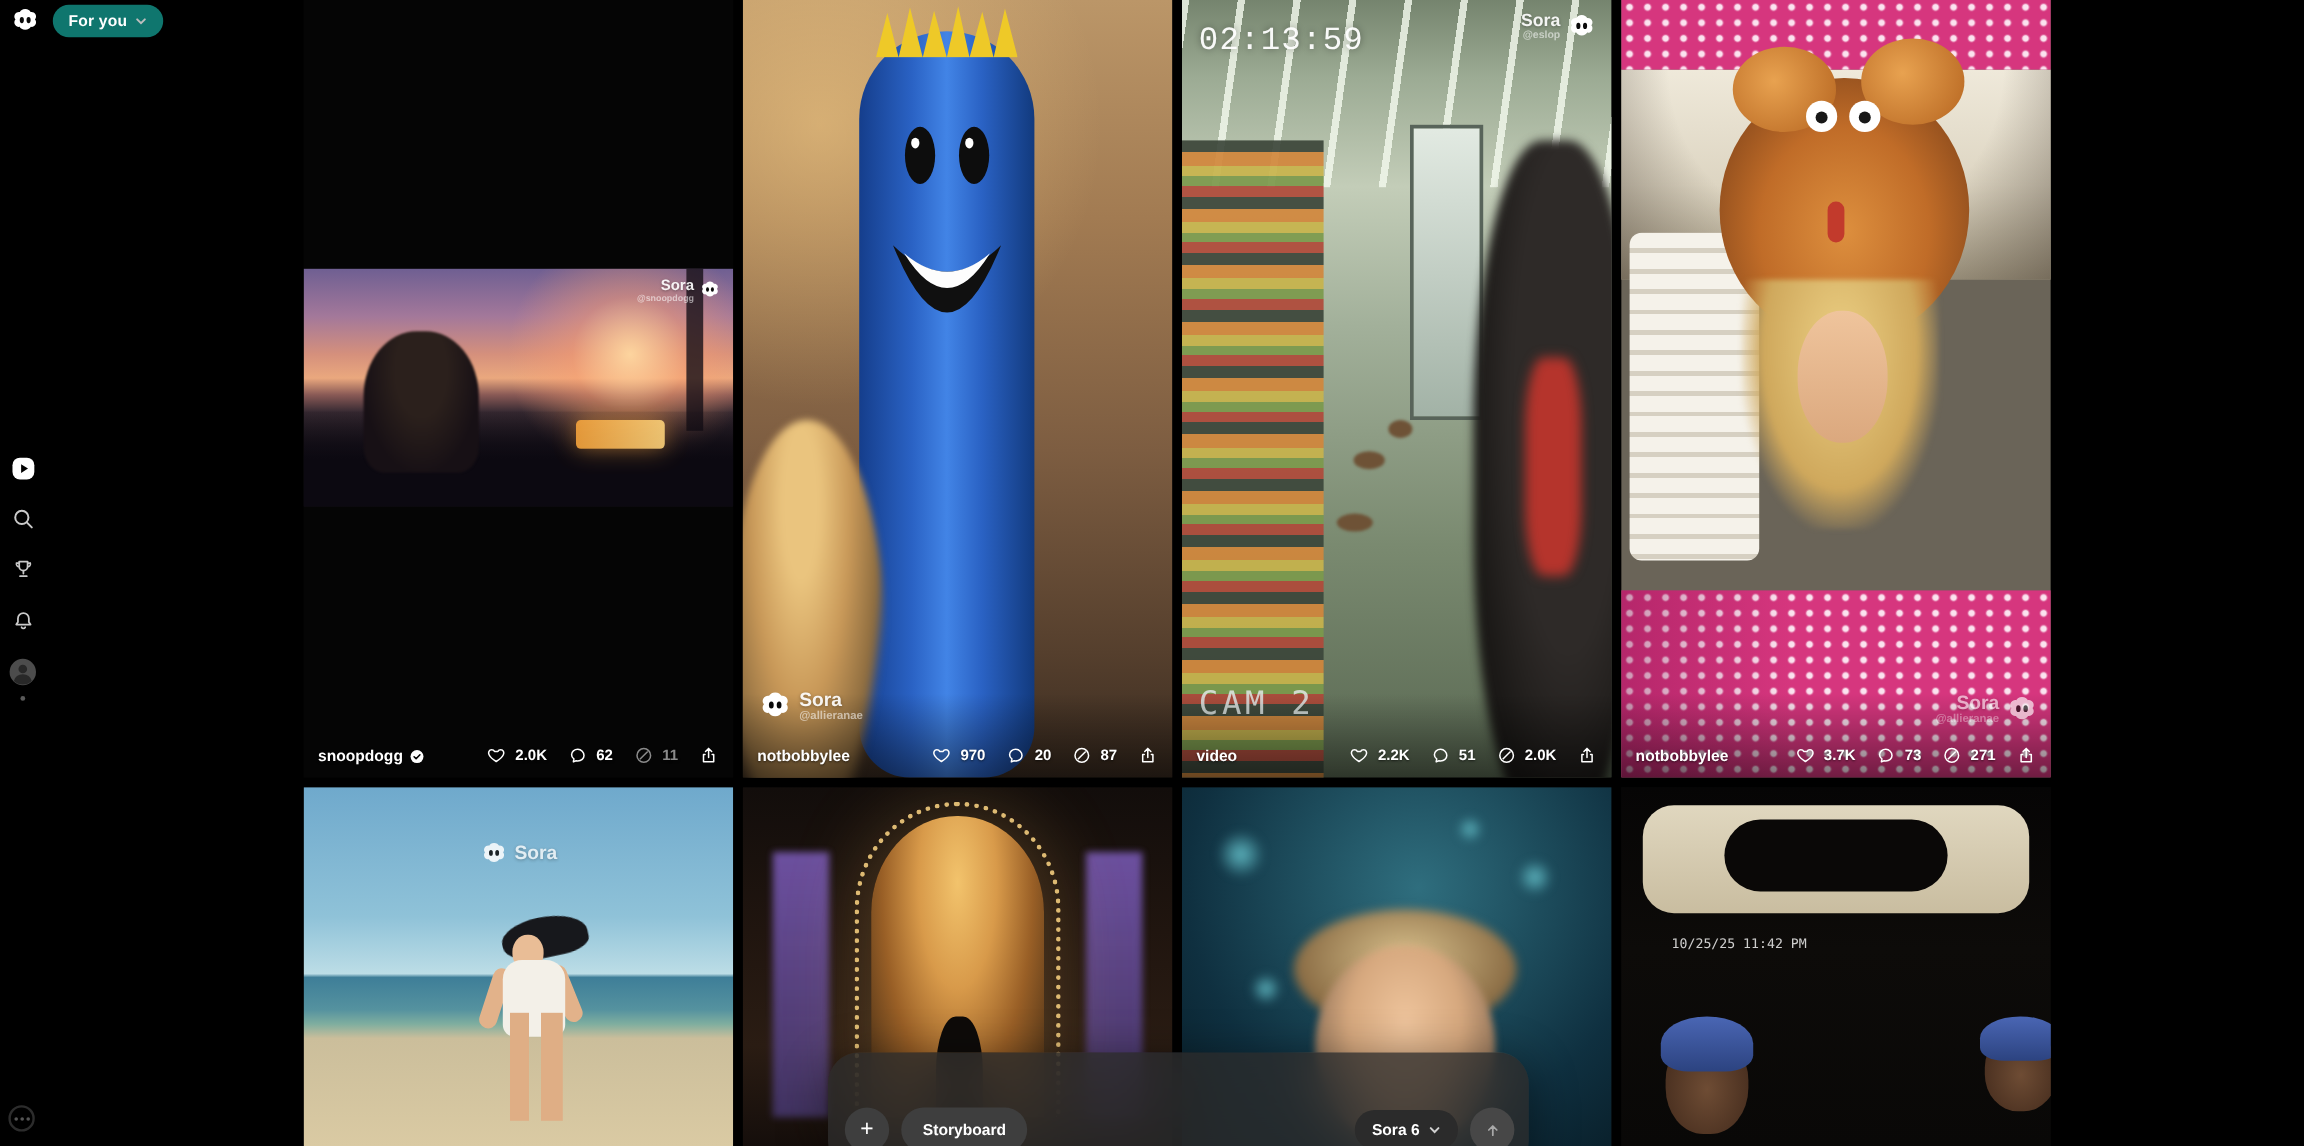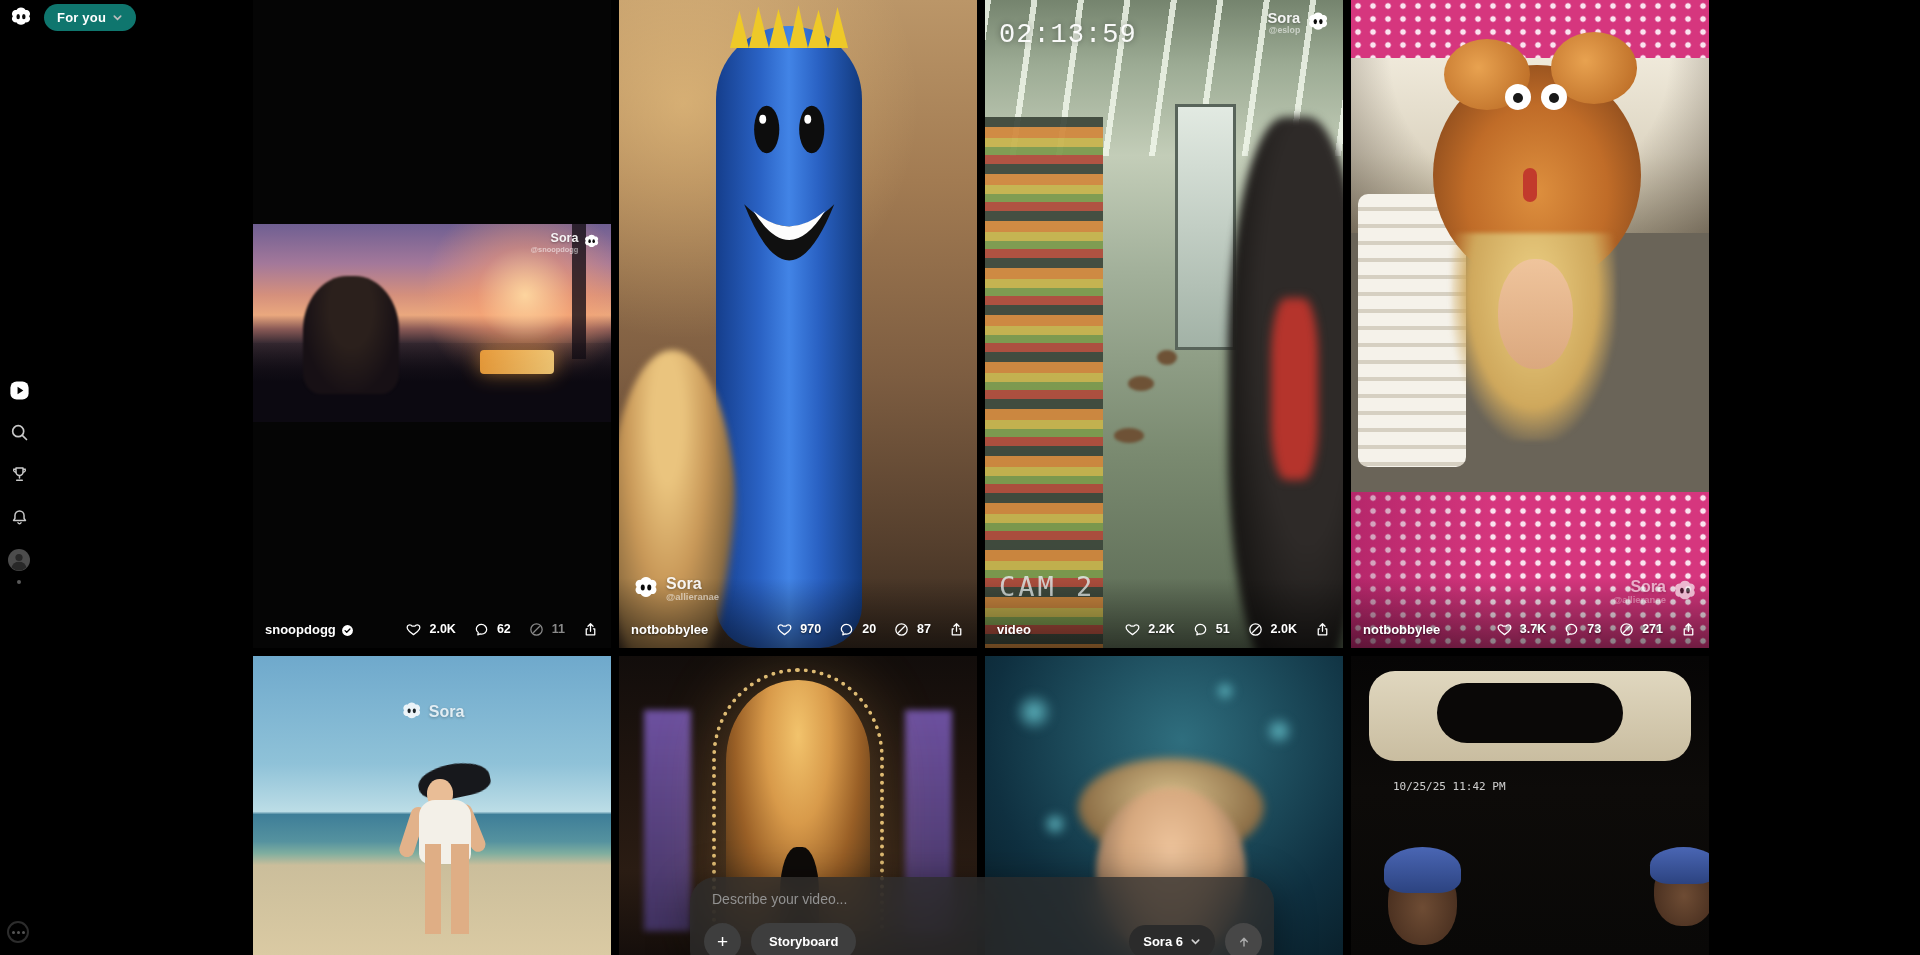--- a/index.html
+++ b/index.html
@@ -538,21 +538,20 @@
     </div>
     <div class="dc-man2">
       <div class="dc-head"></div>
       <div class="dc-bandana"></div>
     </div>
     <div class="car-time">10/25/25 11:42 PM</div>
   </div>
 </div>
 
 <div class="abs" id="composer">
-  <input id="prompt-input" placeholder="Describe your video..." style="">
   <div id="composer-row">
     <div id="add-btn">
       <span>+</span>
     </div>
     <div id="storyboard-btn">
       <span>Storyboard</span>
     </div>
     <div id="composer-spacer"></div>
     <div id="model-pill">
       <span>Sora 6</span>

